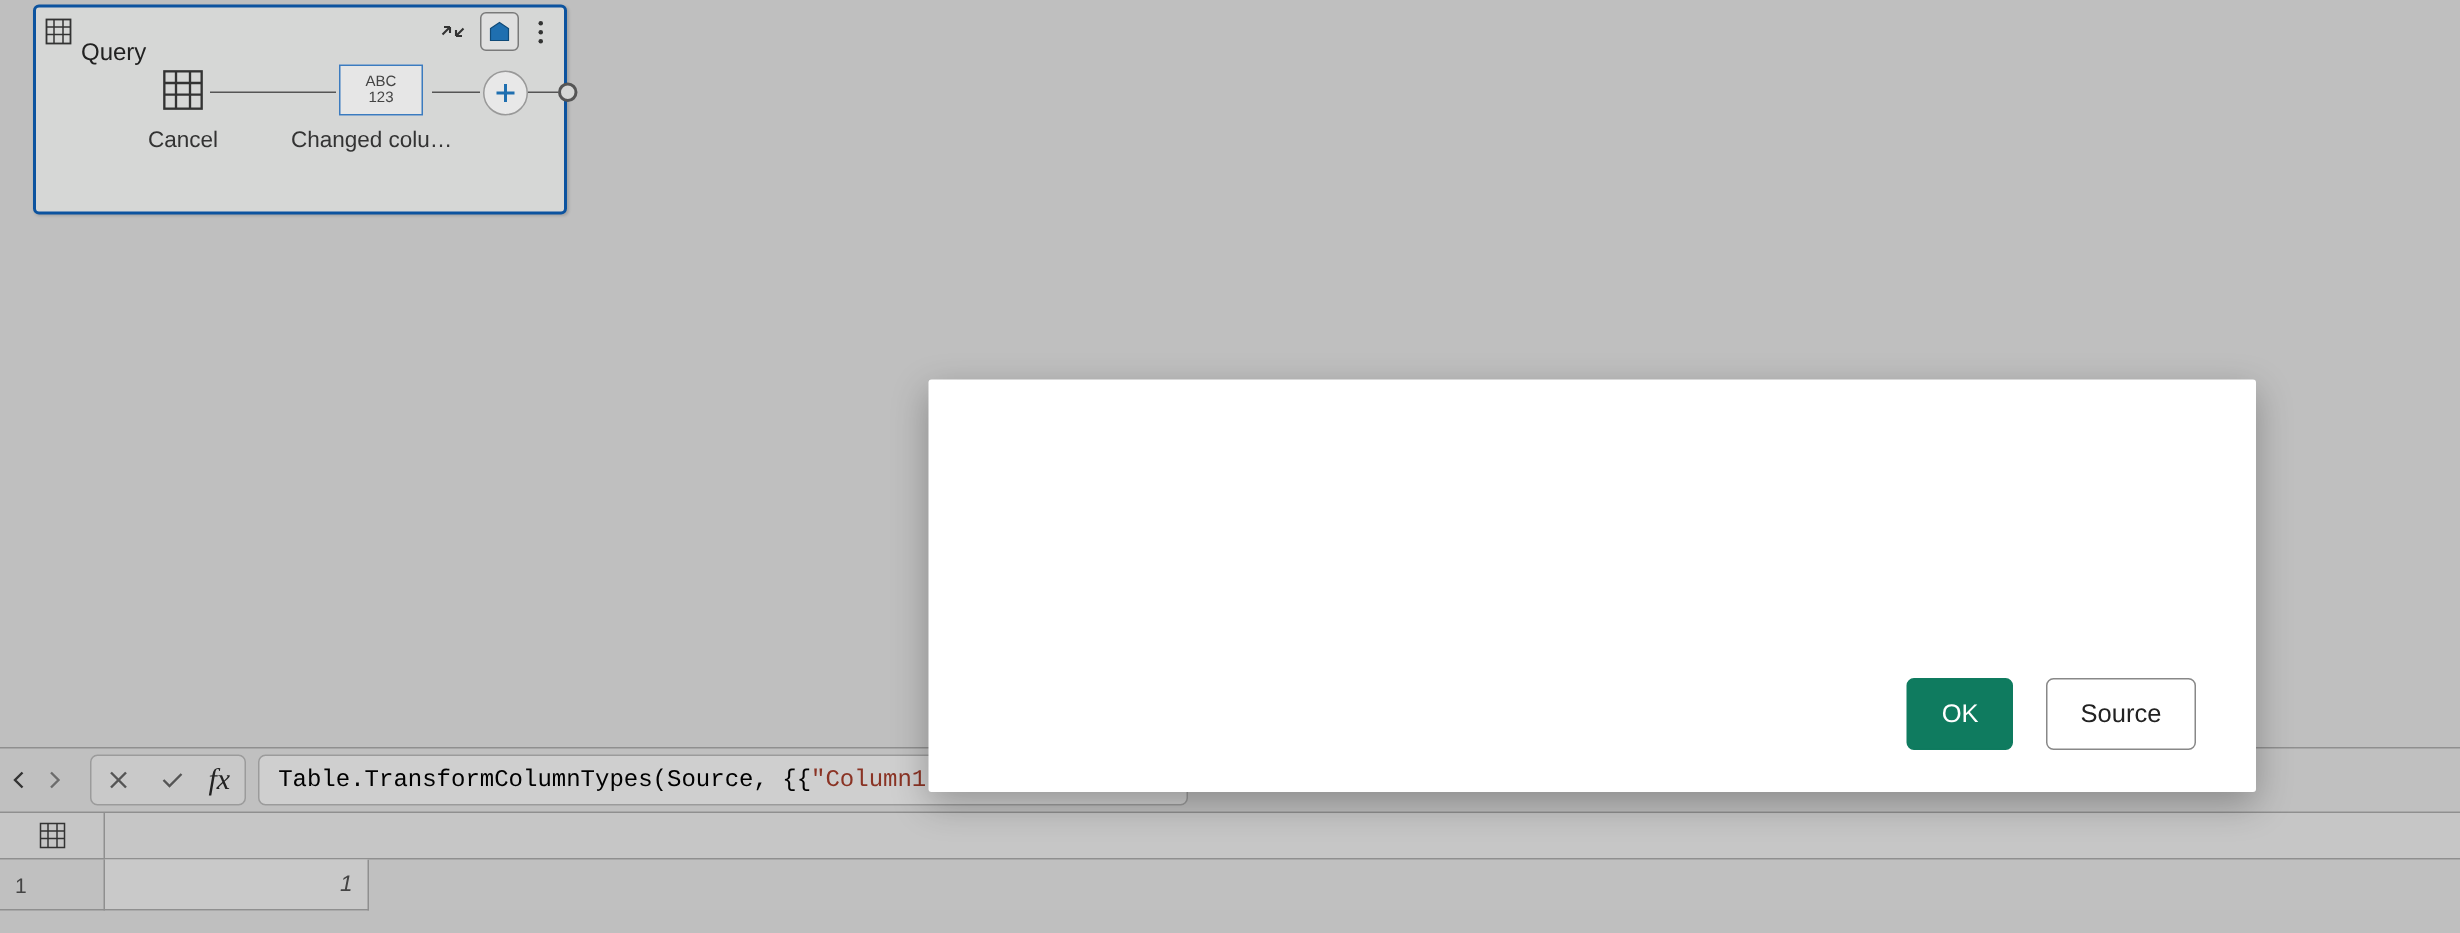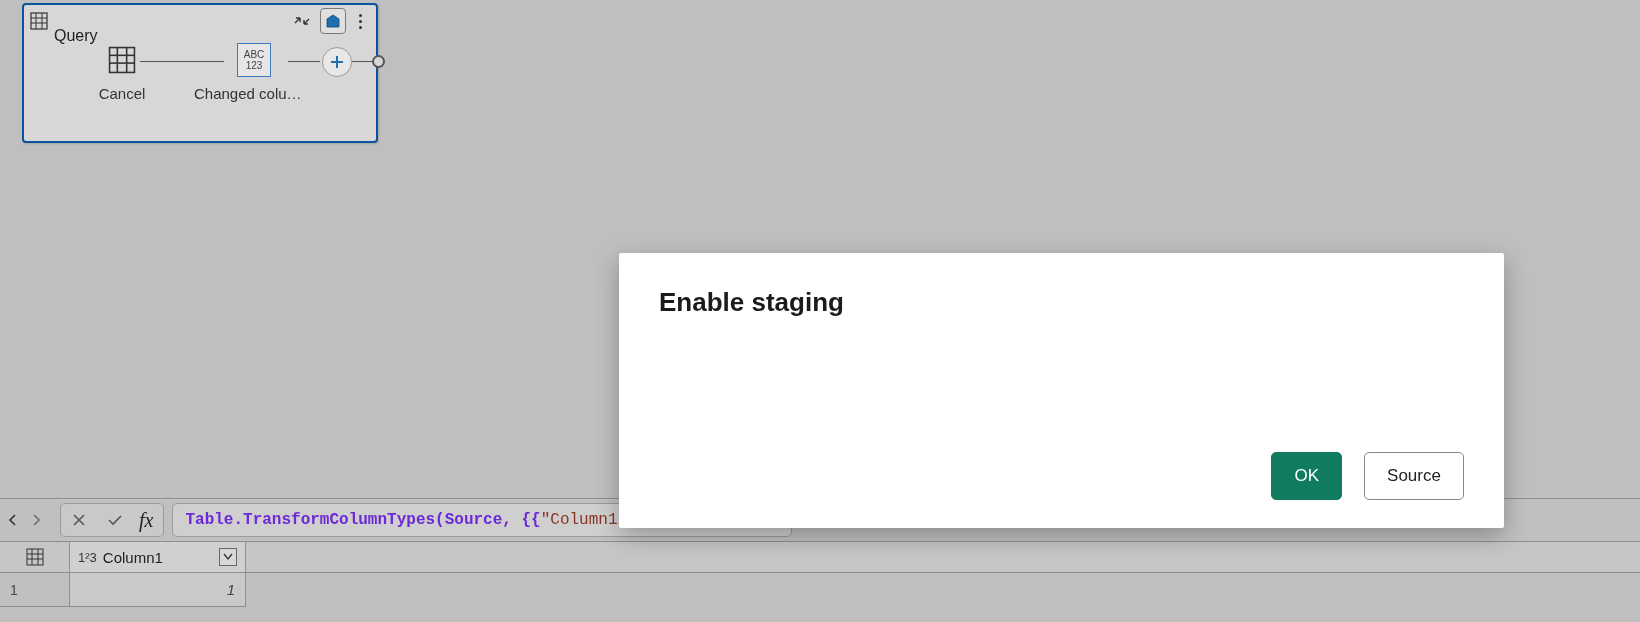--- a/index.html
+++ b/index.html
@@ -61,21 +61,21 @@
     position: relative;
     height: 100px;
     padding-top: 8px;
   }
   .step {
     position: absolute;
     width: 120px;
     text-align: center;
   }
   .step .step-icon-box {
-    width: 34px; height: 34px;
+    width: 56px; height: 34px;
     margin: 0 auto;
     display:flex;align-items:center;justify-content:center;
   }
   .step .step-label {
     margin-top: 8px;
     font-size: 15px; color: #333;
     white-space: nowrap; overflow: hidden; text-overflow: ellipsis;
   }
   .step.source { left: 38px; top: 6px; }
   .step.changed { left: 170px; top: 6px; }
@@ -141,21 +141,21 @@
     border:1px solid #9b9b9b; border-radius:5px;
     background:#cfcfcf;
     margin-left:8px;
     padding: 0 12px;
     display:flex;align-items:center;
     font-family: Consolas, "Courier New", monospace;
     font-size:16px;
     color:#333;
     min-width: 620px;
   }
-  .formula-input .tok-keyword { color:#6d28d9;font-weight:bold; }
+  .formula-input .tok-keyword { color:#000000; }
   .formula-input .tok-string { color:#8a3324; }
 
   .grid-headers {
     display:flex; align-items:stretch; height:32px;
     border-top:1px solid #8f8f8f;
     border-bottom:1px solid #8f8f8f;
     background:#c6c6c6;
   }
   .grid-corner {
     width:70px; border-right:1px solid #8f8f8f;
@@ -337,36 +337,26 @@
   <div class="grid-headers">
     <div class="grid-corner">
       <svg width="18" height="18" viewBox="0 0 18 18">
           <rect x="1" y="1" width="16" height="16" fill="none" stroke="#333" stroke-width="1"></rect>
           <line x1="1" y1="6" x2="17" y2="6" stroke="#333"></line>
           <line x1="1" y1="11" x2="17" y2="11" stroke="#333"></line>
           <line x1="6" y1="1" x2="6" y2="17" stroke="#333"></line>
           <line x1="12" y1="1" x2="12" y2="17" stroke="#333"></line>
         </svg>
     </div>
-    <div class="col-header">
-      <span class="type-badge">1²3</span>
-      <span class="col-name">Column1</span>
-      <span class="dd">
-        <svg width="10" height="8" viewBox="0 0 10 8">
-            <path d="M1 1 L5 6 L9 1" fill="none" stroke="#333" stroke-width="1.4"></path>
-          </svg>
-      </span>
-    </div>
   </div>
 
   <div class="grid-row">
     <div class="row-num">1</div>
     <div class="cell">1</div>
   </div>
 </div>
 
 <div class="modal">
-  <div class="modal-title">Enable staging</div>
   <div class="modal-actions">
     <div class="btn btn-primary">OK</div>
     <div class="btn btn-secondary">Source</div>
   </div>
 </div>
 
 </body></html>

